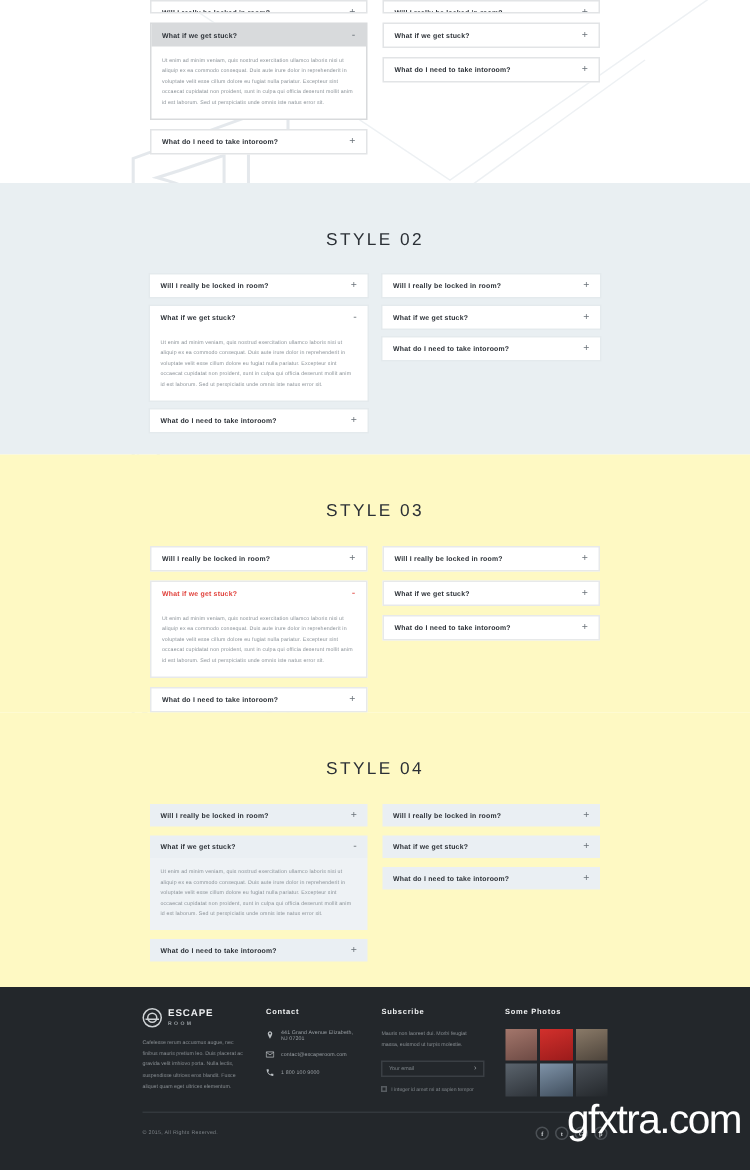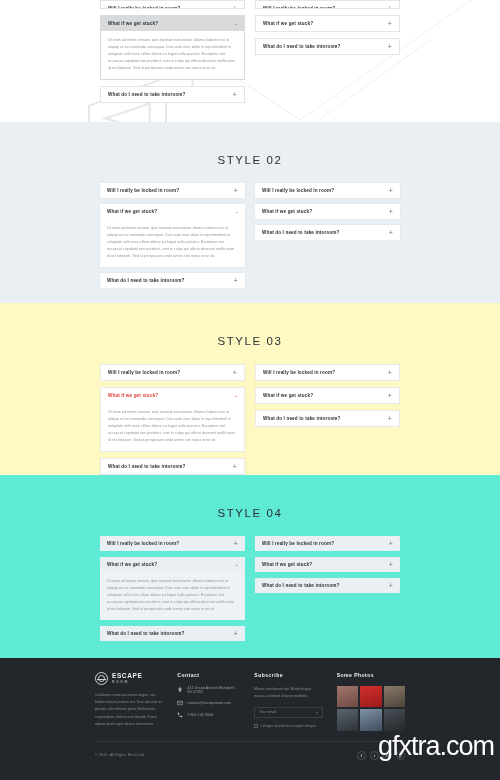--- a/index.html
+++ b/index.html
@@ -38,21 +38,21 @@
     font-family:"Liberation Serif", serif;
     font-style:italic; color:rgba(140,150,160,.16);
     font-size:26px; white-space:nowrap;
   }
 
   
   .section { position:relative; z-index:5; }
   .sec-01 { background:transparent; height:122px; }
   .sec-02 { background:#e9eff2; height:181px; }
   .sec-03 { background:#fef9c3; height:172px; }
-  .sec-04 { background:#5eead4; height:183px; }
+  .sec-04 { background:#fef9c3; height:183px; }
 
   .sec-title{
     text-align:center;
     font-size:11.5px;
     font-weight:400;
     letter-spacing:1.6px;
     color:#2b3036;
     padding-top:32px;
     padding-bottom:17px;
   }

